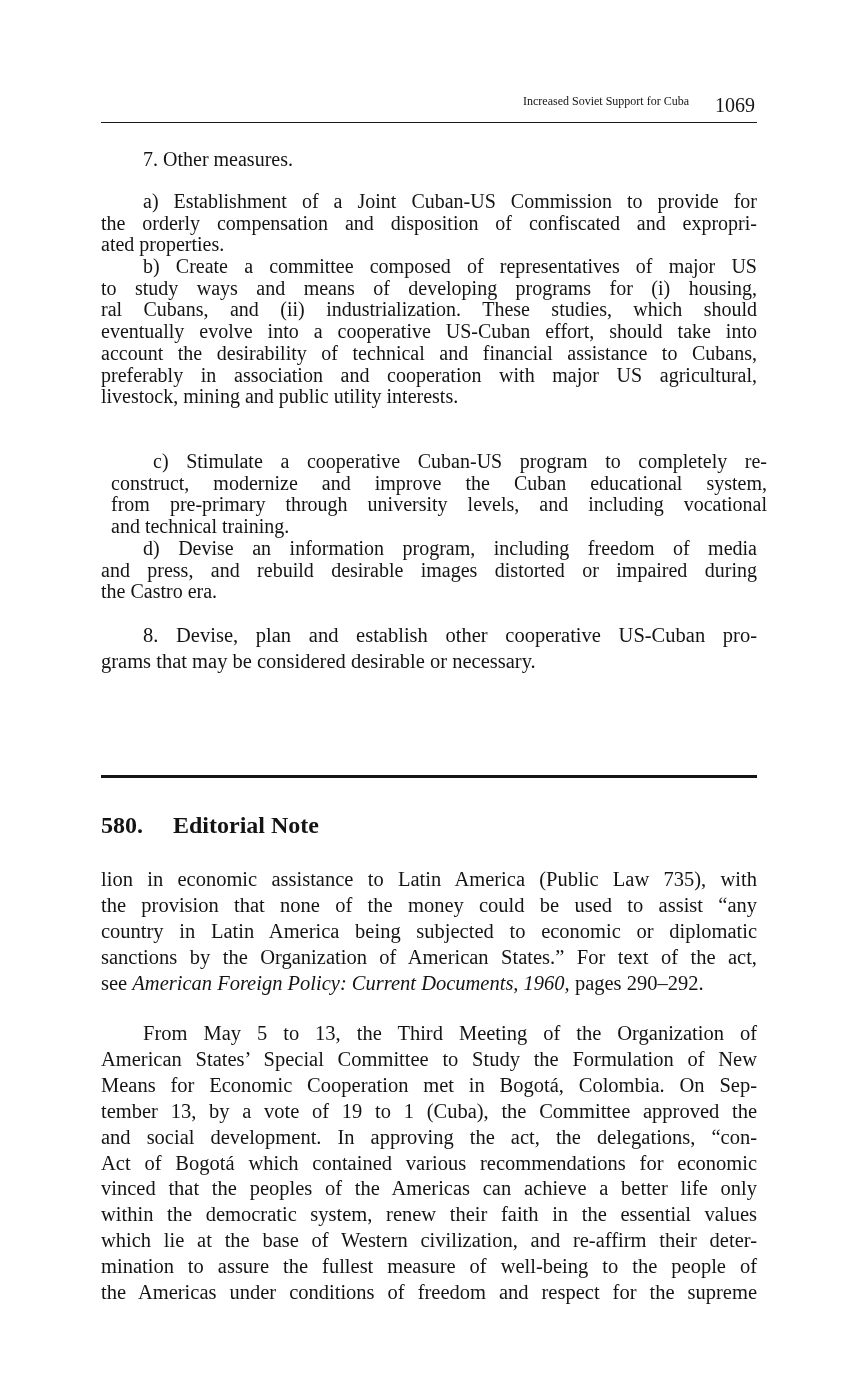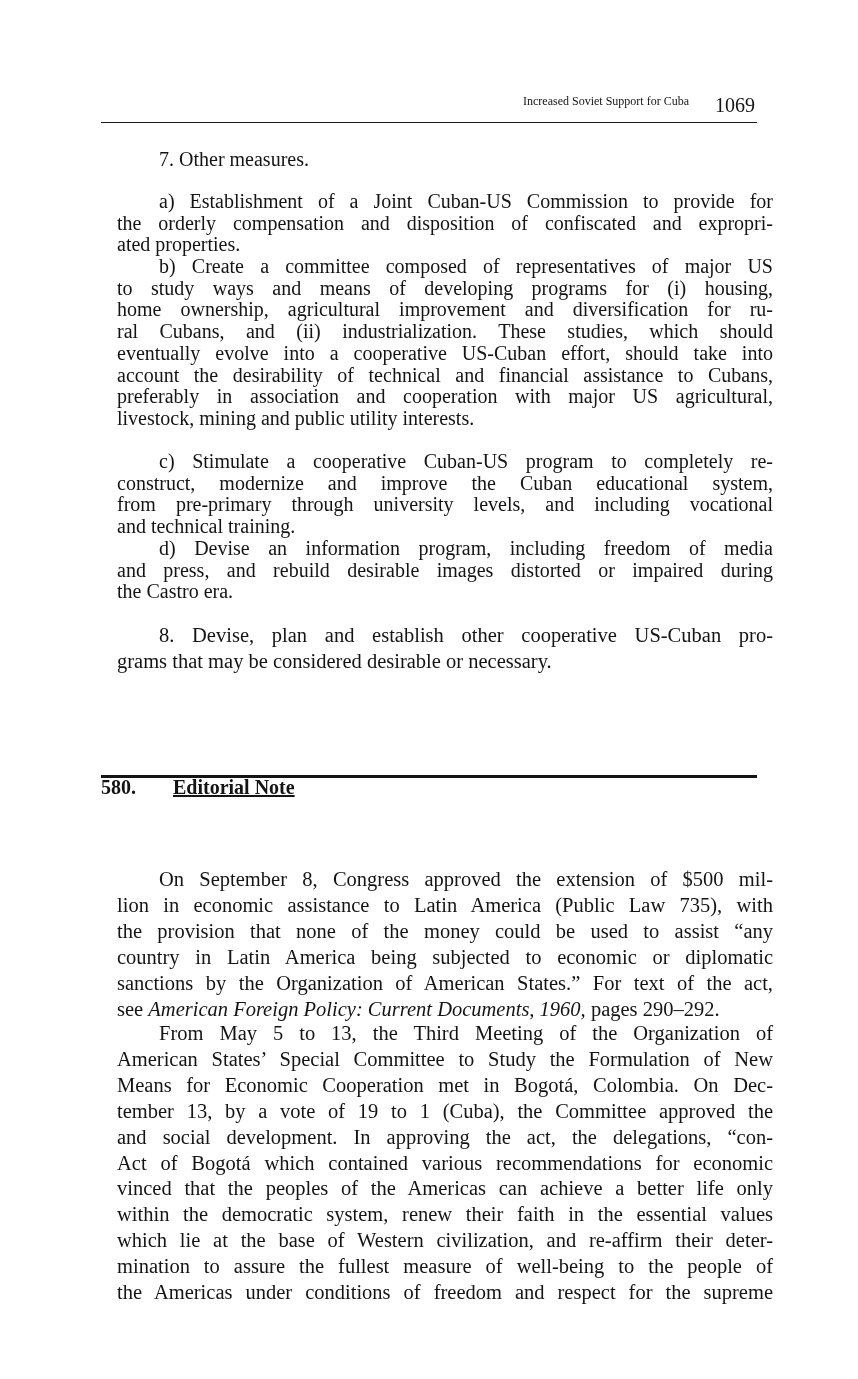--- a/index.html
+++ b/index.html
@@ -3,27 +3,27 @@
   <meta charset="utf-8">
   <style>
     html, body { margin: 0; padding: 0; background: #ffffff; }
     body { width: 858px; height: 1379px; position: relative; overflow: hidden; color: #141414;
       font-family: "Liberation Serif", "DejaVu Serif", serif; }
     .page { position: absolute; left: 101px; top: 0; width: 656px; }
     .running-head { position: absolute; top: 94px; left: 0; width: 656px; height: 28px;
       border-bottom: 1.5px solid #1a1a1a; }
     .running-head .title { position: absolute; right: 68px; top: 0; font-size: 12px; }
     .running-head .pnum { position: absolute; right: 2px; top: 0; font-size: 20px; }
-    .block { position: absolute; left: 16px; width: 656px; }
+    .block { position: absolute; left: 0; width: 656px; }
     .line { display: block; white-space: nowrap; font-size: 20px; line-height: 21.7px; }
     .just { text-align: justify; text-align-last: justify; }
     .indent { padding-left: 42px; box-sizing: border-box; }
     .big .line { line-height: 25.9px; font-size: 20.5px; }
     .rule { position: absolute; left: 0; width: 656px; top: 775px; height: 0; border-top: 3px solid #141414; }
-    .heading { position: absolute; top: 776px; left: 0; font-weight: bold; font-size: 20px; text-decoration: underline; }
+    .heading { position: absolute; top: 812px; left: 0; font-weight: bold; font-size: 24px; }
     .heading .num { display: inline-block; width: 72px; }
     i { font-style: italic; }
   </style>
 </head>
 <body>
 
 <div class="page">
 
   <div class="running-head">
     <span class="title">Increased Soviet Support for Cuba</span>
@@ -36,29 +36,28 @@
 
   <div class="block" style="top:191px;">
     <span class="line just indent">a) Establishment of a Joint Cuban-US Commission to provide for</span>
     <span class="line just">the orderly compensation and disposition of confiscated and expropri-</span>
     <span class="line">ated properties.</span>
   </div>
 
   <div class="block" style="top:256px;">
     <span class="line just indent">b) Create a committee composed of representatives of major US</span>
     <span class="line just">to study ways and means of developing programs for (i) housing,</span>
-    <span class="line just">home ownership, agricultural improvement and diversification for ru-</span>
     <span class="line just">ral Cubans, and (ii) industrialization. These studies, which should</span>
     <span class="line just">eventually evolve into a cooperative US-Cuban effort, should take into</span>
     <span class="line just">account the desirability of technical and financial assistance to Cubans,</span>
     <span class="line just">preferably in association and cooperation with major US agricultural,</span>
     <span class="line">livestock, mining and public utility interests.</span>
   </div>
 
-  <div class="block" style="top:451px;">
+  <div class="block" style="top:451px;margin-left:10px;">
     <span class="line just indent">c) Stimulate a cooperative Cuban-US program to completely re-</span>
     <span class="line just">construct, modernize and improve the Cuban educational system,</span>
     <span class="line just">from pre-primary through university levels, and including vocational</span>
     <span class="line">and technical training.</span>
   </div>
 
   <div class="block" style="top:538px;">
     <span class="line just indent">d) Devise an information program, including freedom of media</span>
     <span class="line just">and press, and rebuild desirable images distorted or impaired during</span>
     <span class="line">the Castro era.</span>
@@ -69,32 +68,31 @@
     <span class="line">grams that may be considered desirable or necessary.</span>
   </div>
 
   <div class="rule"></div>
 
   <div class="heading">
     <span class="num">580.</span><span>Editorial Note</span>
   </div>
 
   <div class="block big" style="top:867px;">
-    <span class="line just indent">On September 8, Congress approved the extension of $500 mil-</span>
     <span class="line just">lion in economic assistance to Latin America (Public Law 735), with</span>
     <span class="line just">the provision that none of the money could be used to assist “any</span>
     <span class="line just">country in Latin America being subjected to economic or diplomatic</span>
     <span class="line just">sanctions by the Organization of American States.” For text of the act,</span>
     <span class="line"><span>see </span><i>American Foreign Policy: Current Documents, 1960,</i><span> pages 290–292.</span></span>
   </div>
 
   <div class="block big" style="top:1021px;">
     <span class="line just indent">From May 5 to 13, the Third Meeting of the Organization of</span>
     <span class="line just">American States’ Special Committee to Study the Formulation of New</span>
-    <span class="line just">Means for Economic Cooperation met in Bogotá, Colombia. On Dec-</span>
+    <span class="line just">Means for Economic Cooperation met in Bogotá, Colombia. On Sep-</span>
     <span class="line just">tember 13, by a vote of 19 to 1 (Cuba), the Committee approved the</span>
     <span class="line just">and social development. In approving the act, the delegations, “con-</span>
     <span class="line just">Act of Bogotá which contained various recommendations for economic</span>
     <span class="line just">vinced that the peoples of the Americas can achieve a better life only</span>
     <span class="line just">within the democratic system, renew their faith in the essential values</span>
     <span class="line just">which lie at the base of Western civilization, and re-affirm their deter-</span>
     <span class="line just">mination to assure the fullest measure of well-being to the people of</span>
     <span class="line just">the Americas under conditions of freedom and respect for the supreme</span>
   </div>
 

